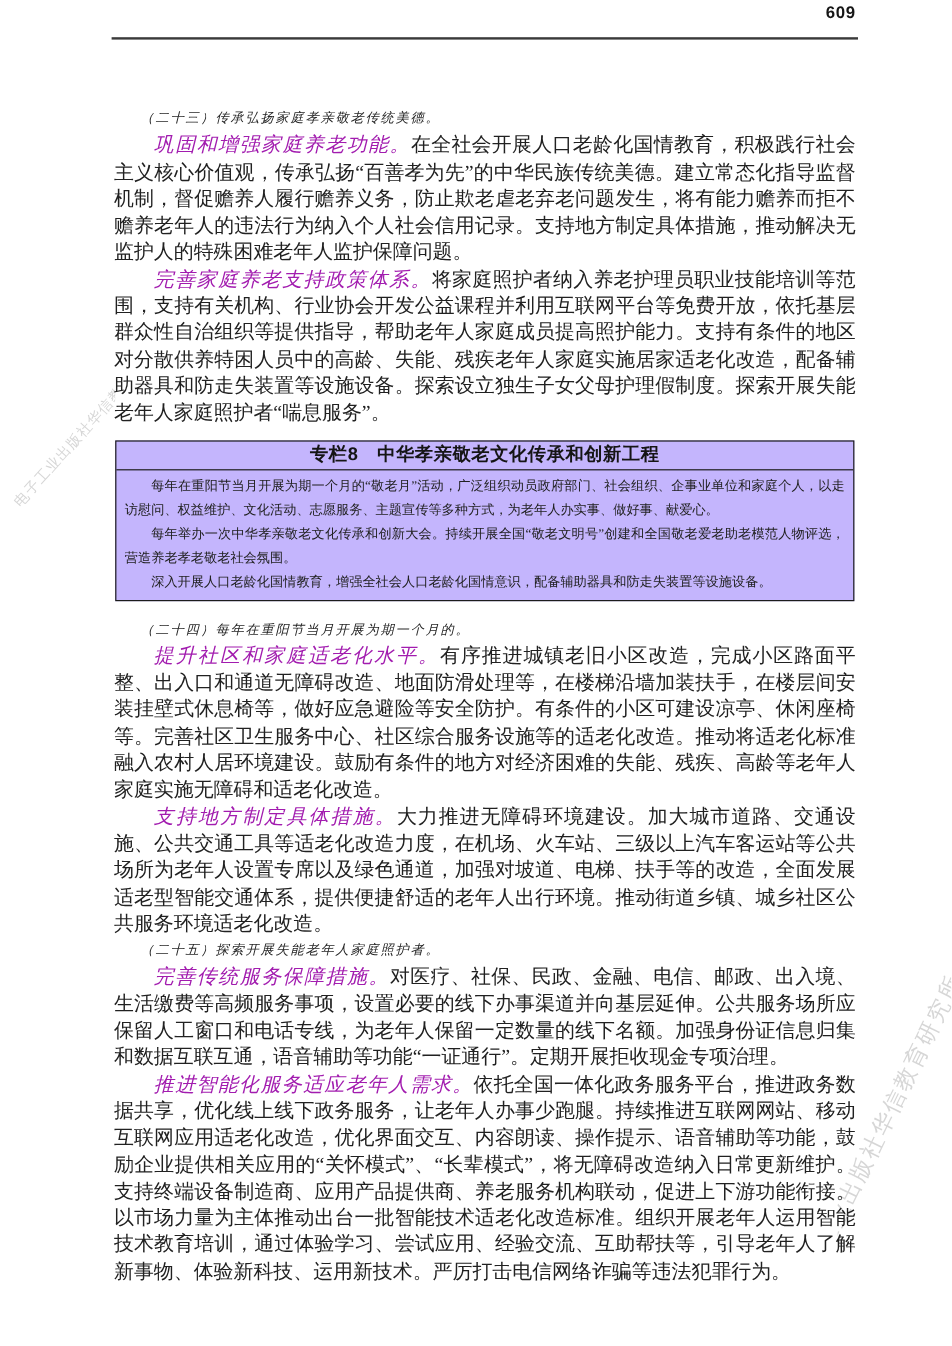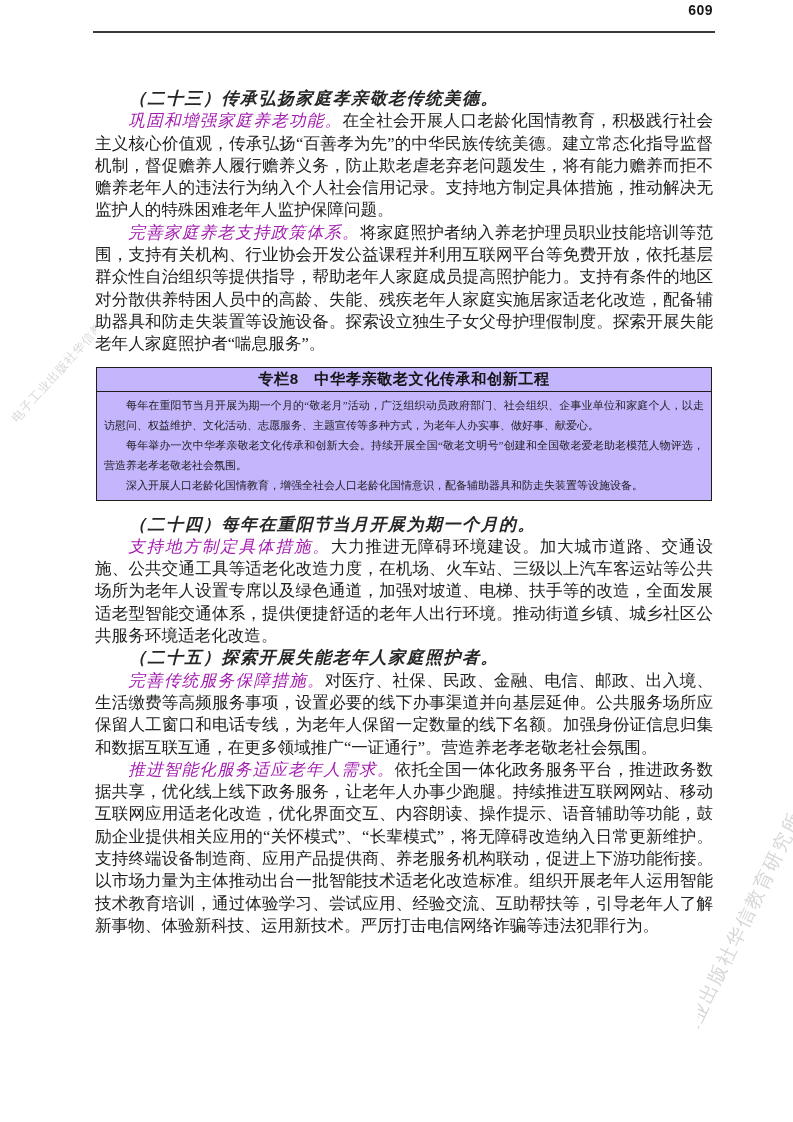--- a/index.html
+++ b/index.html
@@ -40,22 +40,22 @@
     width: 618px;
     font-size: 16.6px;
     line-height: 22.3px;
     text-align: justify;
   }
   .section-heading {
     text-indent: 2em;
     font-style: italic;
     letter-spacing: 1.5px;
     color: #262626;
-    font-weight: 700;
-    font-size: 17px;
+    font-weight: 400;
+    font-size: 11px;
   }
   .para {
     text-indent: 2em;
     color: #212121;
   }
   .lead-in {
     font-style: italic;
     letter-spacing: 1px;
     color: #a21caf;
   }
@@ -143,23 +143,24 @@
       <div class="column-box-title">专栏8　中华孝亲敬老文化传承和创新工程</div>
       <div class="column-box-body">
         <p class="box-para">每年在重阳节当月开展为期一个月的“敬老月”活动，广泛组织动员政府部门、社会组织、企事业单位和家庭个人，以走访慰问、权益维护、文化活动、志愿服务、主题宣传等多种方式，为老年人办实事、做好事、献爱心。</p>
         <p class="box-para">每年举办一次中华孝亲敬老文化传承和创新大会。持续开展全国“敬老文明号”创建和全国敬老爱老助老模范人物评选，营造养老孝老敬老社会氛围。</p>
         <p class="box-para">深入开展人口老龄化国情教育，增强全社会人口老龄化国情意识，配备辅助器具和防走失装置等设施设备。</p>
       </div>
     </div>
 
     <div class="section-heading">（二十四）每年在重阳节当月开展为期一个月的。</div>
 
+    <p class="para"><span class="lead-in">提升社区和家庭适老化水平。</span><span>有序推进城镇老旧小区改造，完成小区路面平整、出入口和通道无障碍改造、地面防滑处理等，在楼梯沿墙加装扶手，在楼层间安装挂壁式休息椅等，做好应急避险等安全防护。有条件的小区可建设凉亭、休闲座椅等。完善社区卫生服务中心、社区综合服务设施等的适老化改造。推动将适老化标准融入农村人居环境建设。鼓励有条件的地方对经济困难的失能、残疾、高龄等老年人家庭实施无障碍和适老化改造。</span></p>
 
     <p class="para"><span class="lead-in">支持地方制定具体措施。</span><span>大力推进无障碍环境建设。加大城市道路、交通设施、公共交通工具等适老化改造力度，在机场、火车站、三级以上汽车客运站等公共场所为老年人设置专席以及绿色通道，加强对坡道、电梯、扶手等的改造，全面发展适老型智能交通体系，提供便捷舒适的老年人出行环境。推动街道乡镇、城乡社区公共服务环境适老化改造。</span></p>
 
     <div class="section-heading">（二十五）探索开展失能老年人家庭照护者。</div>
 
-    <p class="para"><span class="lead-in">完善传统服务保障措施。</span><span>对医疗、社保、民政、金融、电信、邮政、出入境、生活缴费等高频服务事项，设置必要的线下办事渠道并向基层延伸。公共服务场所应保留人工窗口和电话专线，为老年人保留一定数量的线下名额。加强身份证信息归集和数据互联互通，在更多领域推广“一证通行”。营造养老孝老敬老社会氛围。</span></p>
+    <p class="para"><span class="lead-in">完善传统服务保障措施。</span><span>对医疗、社保、民政、金融、电信、邮政、出入境、生活缴费等高频服务事项，设置必要的线下办事渠道并向基层延伸。公共服务场所应保留人工窗口和电话专线，为老年人保留一定数量的线下名额。加强身份证信息归集和数据互联互通，语音辅助等功能“一证通行”。定期开展拒收现金专项治理。</span></p>
 
     <p class="para"><span class="lead-in">推进智能化服务适应老年人需求。</span><span>依托全国一体化政务服务平台，推进政务数据共享，优化线上线下政务服务，让老年人办事少跑腿。持续推进互联网网站、移动互联网应用适老化改造，优化界面交互、内容朗读、操作提示、语音辅助等功能，鼓励企业提供相关应用的“关怀模式”、“长辈模式”，将无障碍改造纳入日常更新维护。支持终端设备制造商、应用产品提供商、养老服务机构联动，促进上下游功能衔接。以市场力量为主体推动出台一批智能技术适老化改造标准。组织开展老年人运用智能技术教育培训，通过体验学习、尝试应用、经验交流、互助帮扶等，引导老年人了解新事物、体验新科技、运用新技术。严厉打击电信网络诈骗等违法犯罪行为。</span></p>
 
   </div>
 </div>
 
 </body></html>

